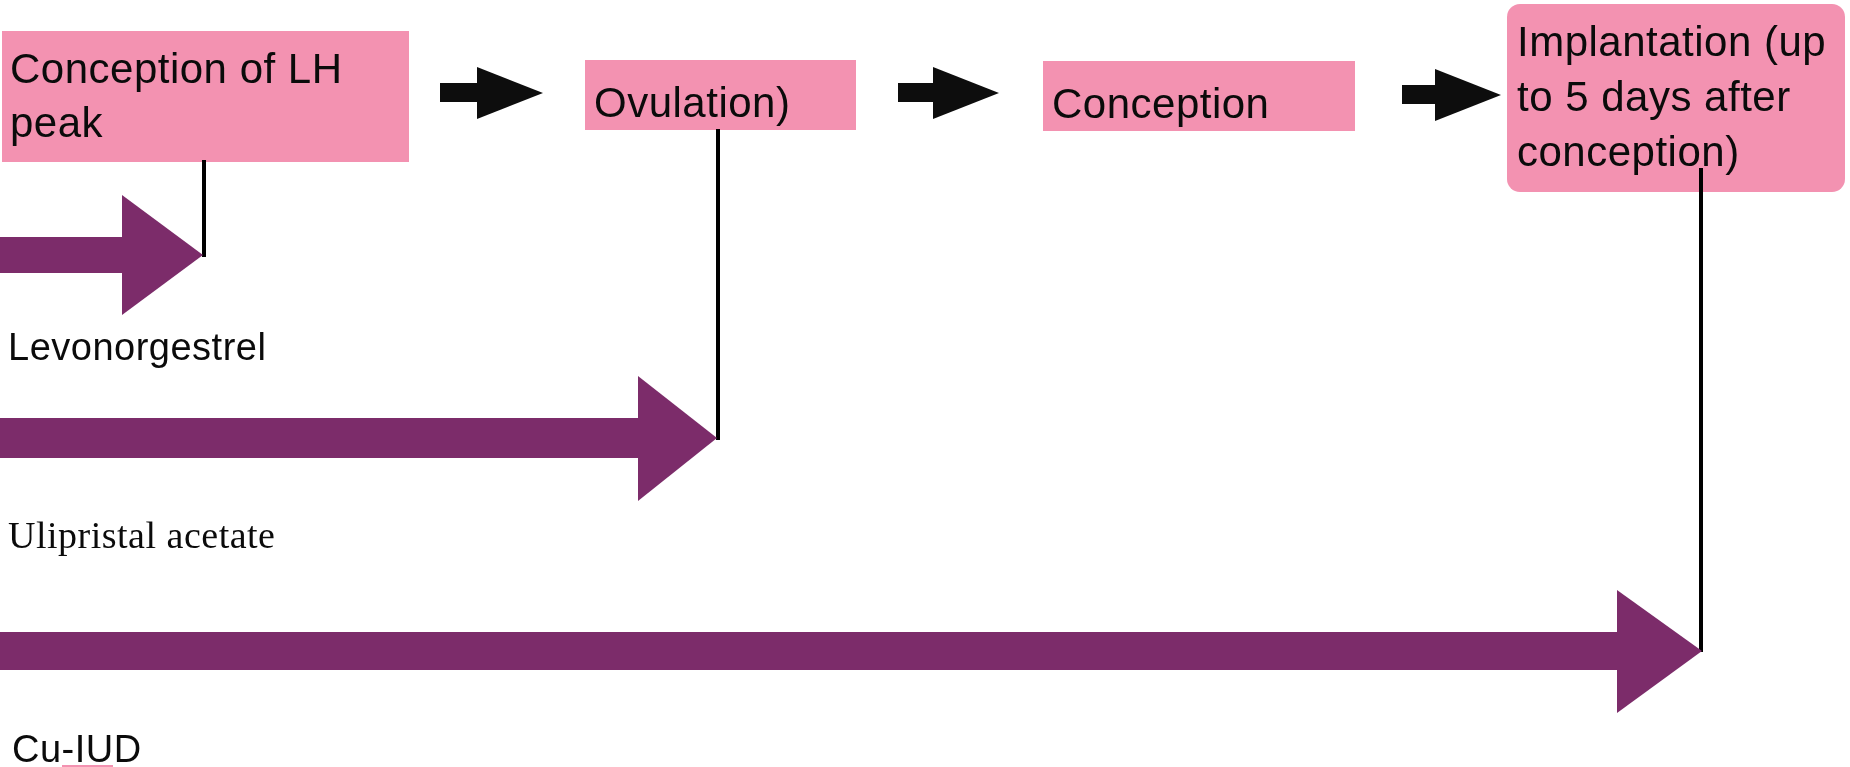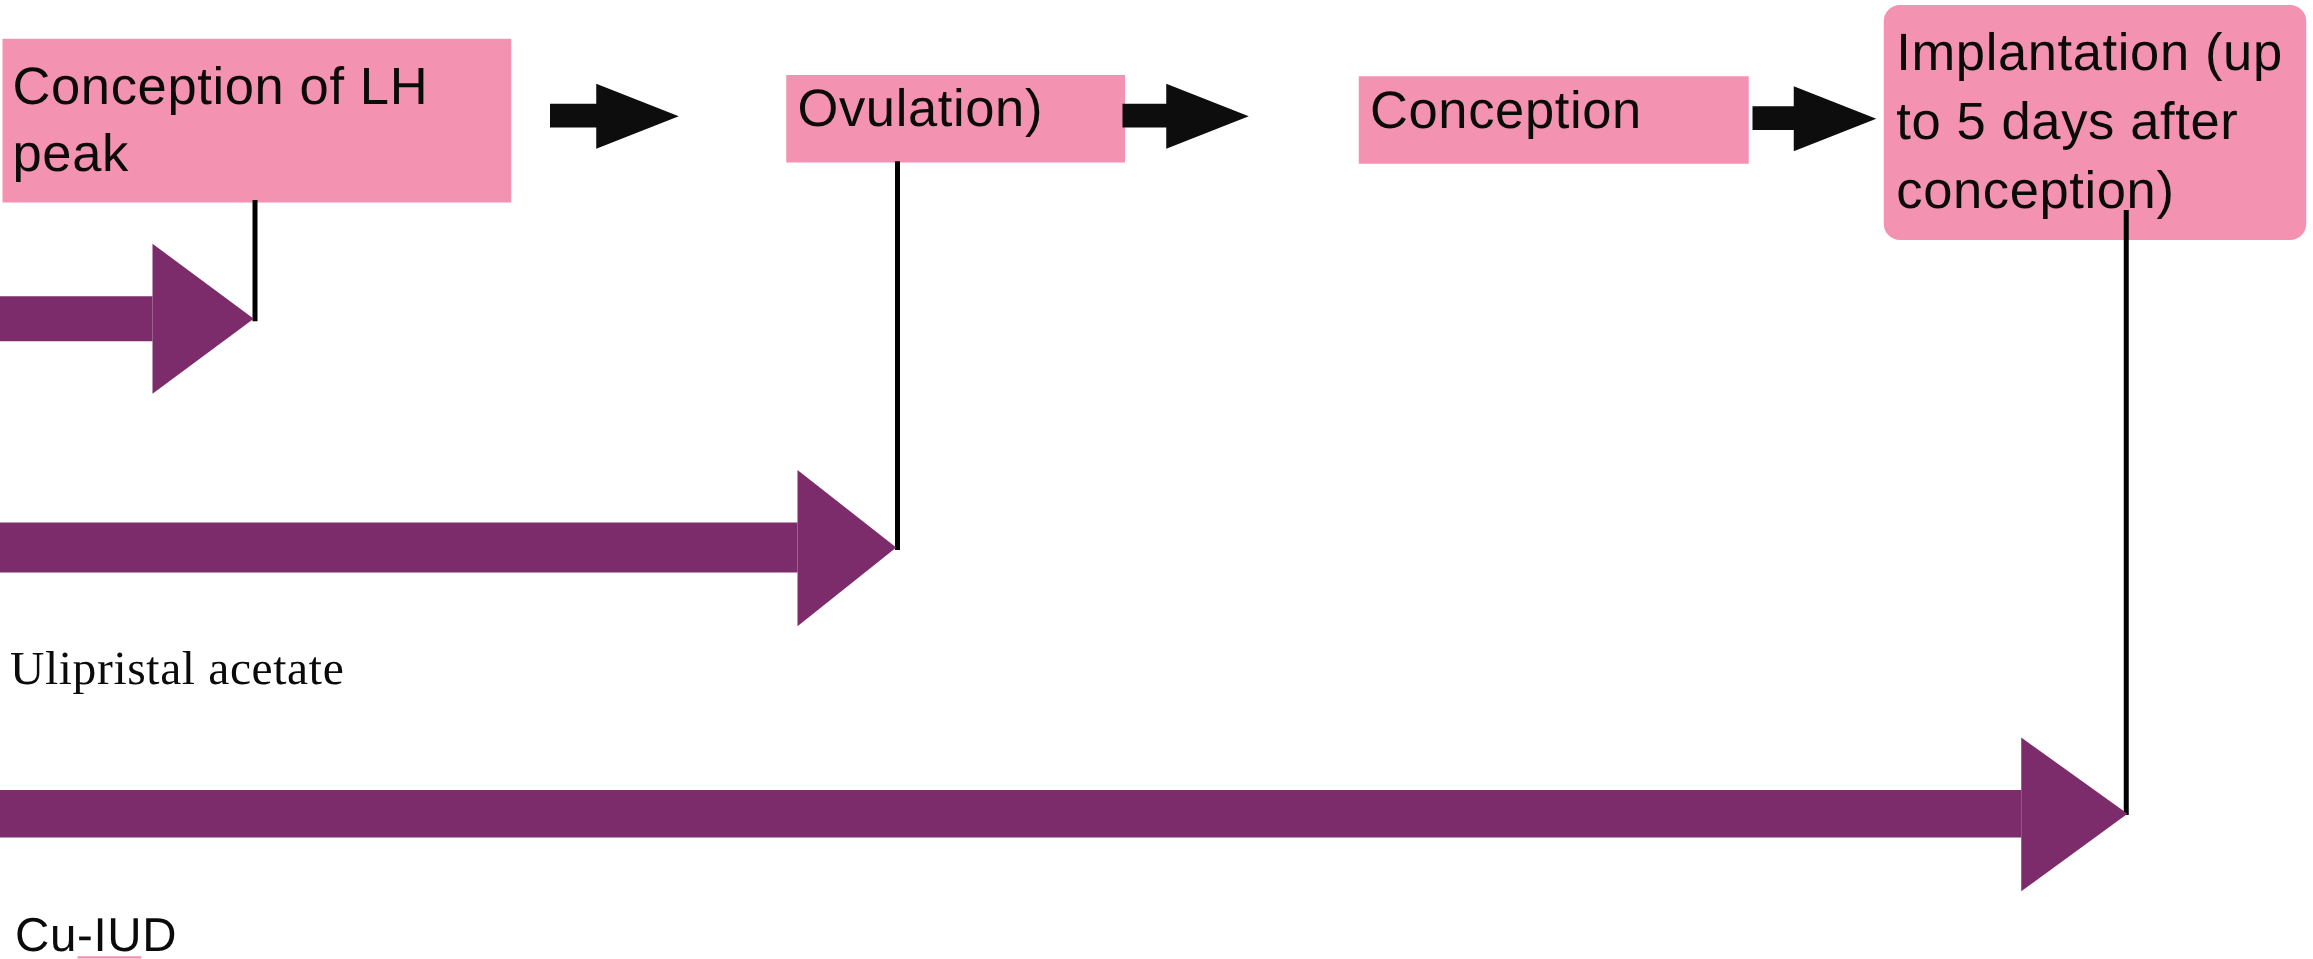--- a/index.html
+++ b/index.html
@@ -24,21 +24,21 @@
   .stage-box{
     position:absolute;
     background:var(--stage-box-fill);
     font-size:42px;
     color:var(--text);
     letter-spacing:0.5px;
     white-space:nowrap;
   }
   .stage-box .stage-line{line-height:54px;}
   .stage-multiline{padding-top:11px;padding-left:8px;}
-  .stage-center{display:flex;align-items:flex-start;padding-left:9px;margin-left:44px;}
+  .stage-center{display:flex;align-items:flex-end;padding-left:9px;}
 
   
   .connector{position:absolute;height:52px;}
   .connector .shaft{
     position:absolute;left:0;top:16px;height:19px;
     background:var(--connector-arrow-fill);
   }
   .connector .head{
     position:absolute;top:0;width:0;height:0;
     border-top:26px solid transparent;
@@ -162,18 +162,19 @@
   </div>
   <div class="method-arrow" id="method-arrow-2">
     <div class="shaft"></div>
     <div class="head"></div>
   </div>
   <div class="method-arrow" id="method-arrow-3">
     <div class="shaft"></div>
     <div class="head"></div>
   </div>
 
+  <div class="method-label" id="method-label-1">Levonorgestrel</div>
   <div class="method-label" id="method-label-2">Ulipristal acetate</div>
   <div class="method-label" id="method-label-3">Cu-IUD</div>
 
   <div class="pink-fragment"></div>
 
 </div>
 
 </body></html>

